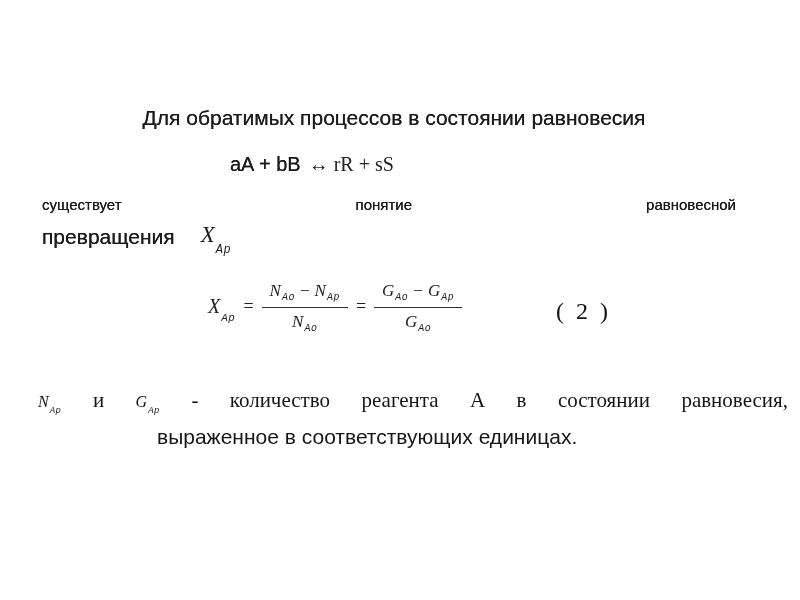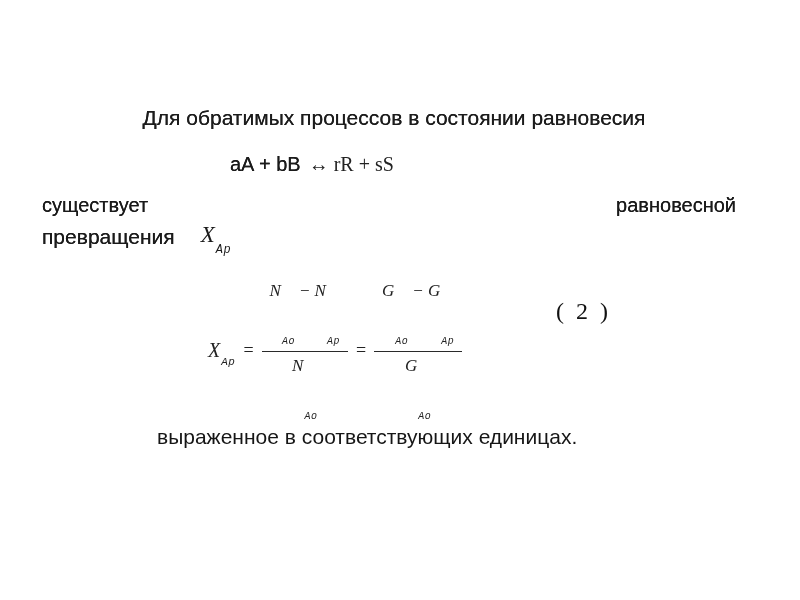--- a/index.html
+++ b/index.html
@@ -25,21 +25,21 @@
     position:absolute; top:152px; left:230px;
     font-size:20px; line-height:24px;
     white-space:nowrap;
   }
   .reaction .serif-part { font-family:"Liberation Serif", serif; text-shadow:none; margin-left:8px; color:#222; }
 
   
   .para { position:absolute; top:192px; left:42px; width:694px; }
   .para-line1 {
     display:flex; justify-content:space-between;
-    font-size:20px; line-height:26px;
+    font-size:15px; line-height:26px;
   }
   .para-line2 {
     margin-top:5px;
     display:flex; align-items:center;
     font-size:21px; line-height:26px;
   }
 
   
   .mvar { font-family:"Liberation Serif", serif; font-style:italic; }
   .msub {
@@ -65,21 +65,21 @@
     display:flex; align-items:flex-start; justify-content:center;
     font-size:17px; line-height:20px;
     padding:0 8px 6px 8px;
     border-bottom:1.5px solid #2a2a2a;
   }
   .frac .den {
     display:flex; align-items:flex-start; justify-content:center;
     font-size:17px; line-height:20px;
     padding-top:4px;
   }
-  .frac .msub { font-size:10px; top:7px;margin-top:44px; }
+  .frac .msub { font-size:10px; top:7px; }
   .frac .minus { font-style:normal; padding:0 5px; }
 
   .eq-num {
     position:absolute; top:298px; left:556px;
     font-family:"Liberation Serif", serif;
     font-size:24px; letter-spacing:3px; color:#111;
   }
 
   
   .note-line1 {
@@ -103,20 +103,21 @@
 
   <div class="title sans">Для обратимых процессов в состоянии равновесия</div>
 
   <div class="reaction">
     <span class="sans">aA + bB</span><span class="serif-part">↔ rR + sS</span>
   </div>
 
   <div class="para">
     <div class="para-line1 sans">
       <span>существует</span>
+      <span>понятие</span>
       <span>равновесной</span>
     </div>
     <div class="para-line2">
       <span class="sans">превращения</span>
       <span class="x-inline"><span class="mvar">X</span><span class="msub">Ар</span></span>
     </div>
   </div>
 
   <div class="formula">
     <span class="lhs"><span class="mvar">X</span><span class="msub">Ар</span></span>
@@ -145,16 +146,28 @@
       </span>
       <span class="den">
         <span class="mvar">G</span>
           <span class="msub">Ао</span>
       </span>
     </span>
   </div>
 
   <div class="eq-num">( 2 )</div>
 
+  <div class="note-line1">
+    <span class="note-sym"><span class="mvar">N</span><span class="msub">Ар</span></span>
+    <span>и</span>
+    <span class="note-sym"><span class="mvar">G</span><span class="msub">Ар</span></span>
+    <span>-</span>
+    <span>количество</span>
+    <span>реагента</span>
+    <span>А</span>
+    <span>в</span>
+    <span>состоянии</span>
+    <span>равновесия,</span>
+  </div>
 
   <div class="note-line2">выраженное в соответствующих единицах.</div>
 
 </div>
 
 </body></html>

